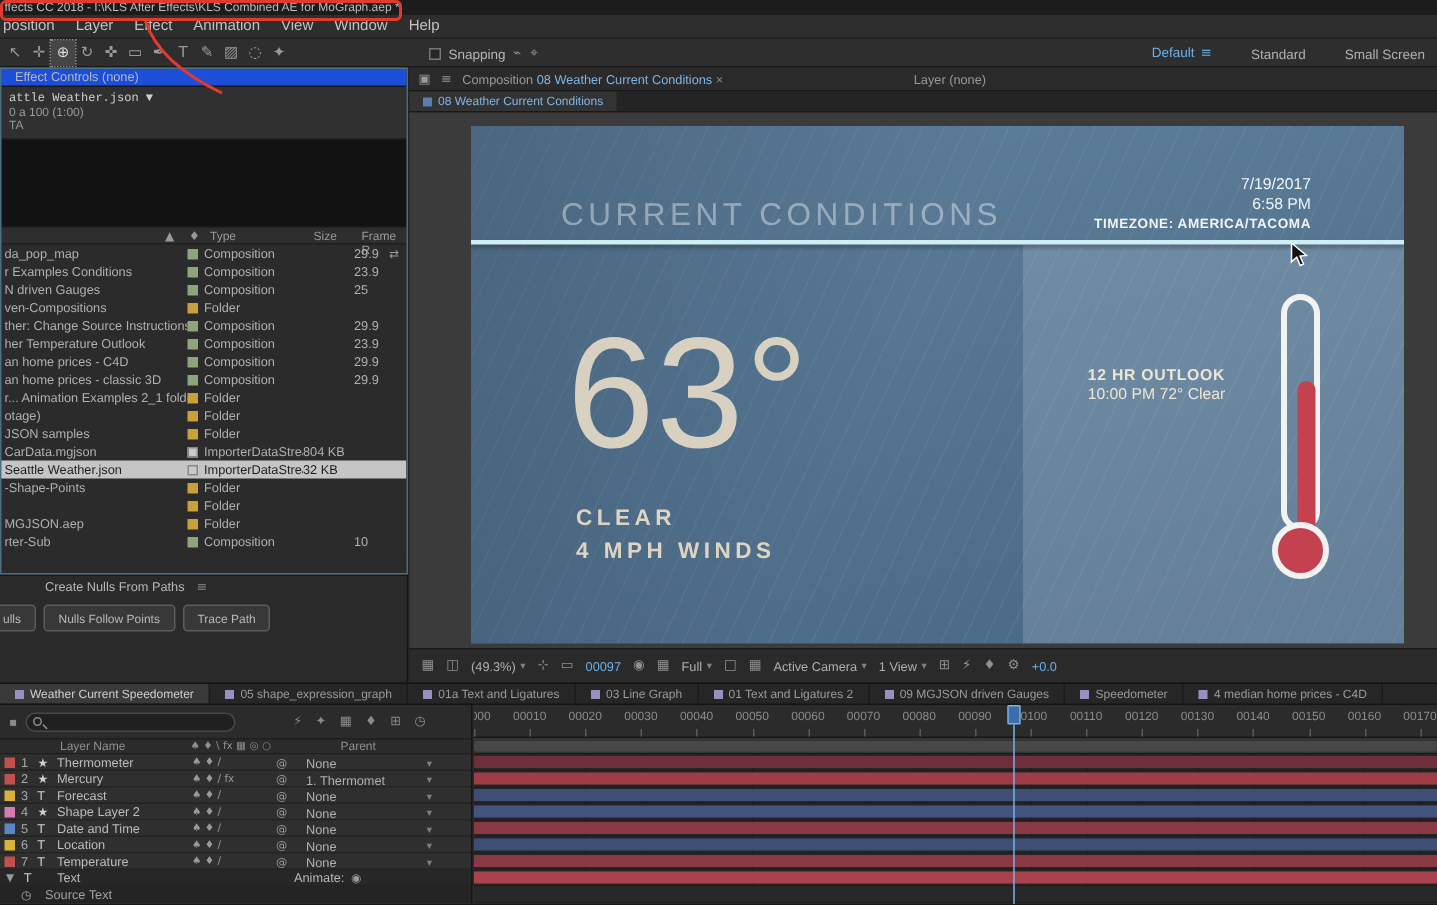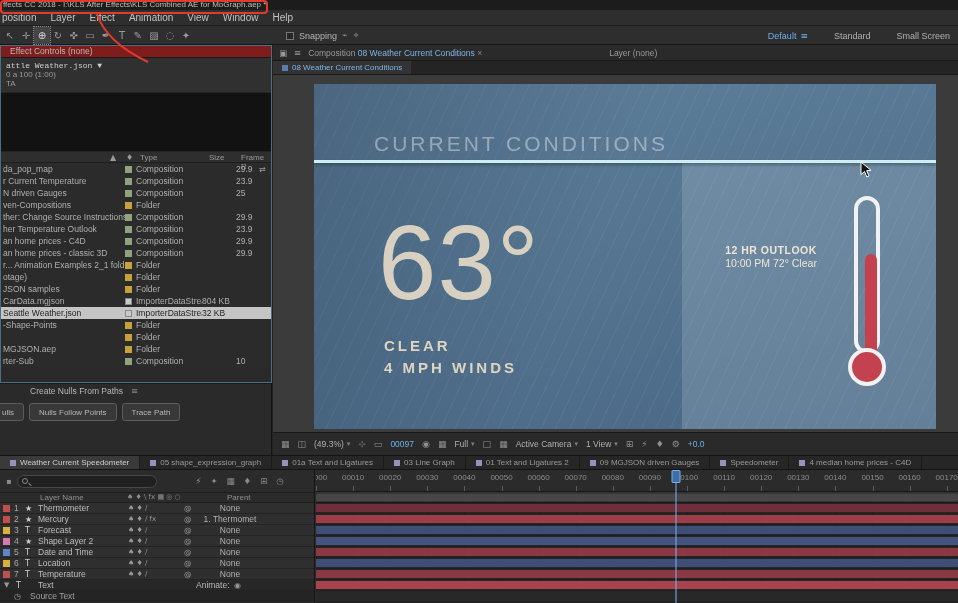--- a/index.html
+++ b/index.html
@@ -28,21 +28,21 @@
   .workspaces{position:absolute;right:8px;top:0;height:19px;display:flex;align-items:center;gap:26px;}
   .ws-item{font-size:9px;color:#b0b0b0;}
   .ws-item.active{color:#6ab0e8;}
   .ws-item.active .ws-menu{color:#6ab0e8;margin-left:4px;}
 
   
   .left-panel{position:absolute;left:0;top:45px;width:272px;height:410px;background:#2a2a2a;
               border-right:1px solid #141414;}
   .proj-outline{position:absolute;left:0;top:0;width:272px;height:338px;border:1px solid #4a6f80;
                 pointer-events:none;z-index:5;}
-  .ec-tab{height:13px;background:#7f1d1d;border-bottom:1px solid #191919;color:#b8b8b8;
+  .ec-tab{height:13px;background:#1d4ed8;border-bottom:1px solid #191919;color:#b8b8b8;
           font-size:8.5px;line-height:13px;padding-left:10px;}
   .proj-info{height:35px;background:#303030;padding:3px 0 0 6px;font-size:8px;color:#9a9a9a;
              line-height:9px;border-bottom:1px solid #222;}
   .info-line.first{color:#cfcfcf;font-family:Liberation Mono, monospace;}
   .proj-thumb{height:59px;background:#121212;border-bottom:1px solid #222;}
   .proj-head{height:11px;background:#2e2e2e;border-bottom:1px solid #1e1e1e;position:relative;
              font-size:8px;color:#9a9a9a;}
   .ph-sort{position:absolute;left:110px;top:1px;}
   .ph-tag{position:absolute;left:126px;top:1px;}
   .ph-type{position:absolute;left:140px;top:1px;}
@@ -144,22 +144,22 @@
   .th-sw{position:absolute;left:127px;top:0;font-size:7px;}
   .th-parent{position:absolute;left:227px;top:0;}
   .tl-row{height:11px;position:relative;font-size:8.5px;color:#bcbcbc;background:#2f2f2f;
           border-bottom:1px solid #232323;}
   .lr-chip{position:absolute;left:3px;top:2px;width:7px;height:7px;}
   .lr-num{position:absolute;left:14px;top:0;line-height:11px;color:#a8a8a8;}
   .lr-icon{position:absolute;left:25px;top:0;line-height:11px;font-size:8px;color:#cfcfcf;}
   .lr-name{position:absolute;left:38px;top:0;line-height:11px;text-align:right;}
   .lr-sw{position:absolute;left:128px;top:0;line-height:11px;font-size:7px;color:#9a9a9a;}
   .lr-link{position:absolute;left:184px;top:0;line-height:11px;font-size:7.5px;color:#9a9a9a;}
-  .lr-parent{position:absolute;left:188px;top:0;width:86px;display:flex;justify-content:space-between;
-             align-items:center;height:11px;color:#b0b0b0;padding-right:2px;flex-direction:column;}
+  .lr-parent{position:absolute;left:204px;top:0;width:86px;display:flex;justify-content:space-between;
+             align-items:center;height:11px;color:#b0b0b0;padding-right:2px;}
   .prop-row{background:#272727;}
   .prop-row2{background:#242424;color:#a0a0a0;}
   .lr-arrow{position:absolute;left:4px;top:0;line-height:11px;font-size:7px;color:#9a9a9a;}
   .lr-icon2{position:absolute;left:16px;}
   .lr-animate{position:absolute;left:196px;top:0;line-height:11px;color:#b8b8b8;}
   .lr-animate-btn{position:absolute;left:234px;top:0;line-height:11px;font-size:8px;color:#9a9a9a;}
   .lr-sub-icon{position:absolute;left:14px;top:0;line-height:11px;font-size:8px;}
   .lr-sub-name{position:absolute;left:30px;top:0;line-height:11px;}
 
   .tl-right{position:absolute;left:316px;top:0;width:642px;height:133px;background:#262626;overflow:hidden;}
@@ -244,21 +244,21 @@
     <div class="proj-items">
         <div class="proj-row">
           <span class="pr-name">da_pop_map</span>
           <span class="pr-icon comp"></span>
           <span class="pr-type">Composition</span>
           <span class="pr-size"></span>
           <span class="pr-frame">29.9</span>
           <span class="pr-badge icon">⇄</span>
         </div>
         <div class="proj-row">
-          <span class="pr-name">r Current Temperature</span>
+          <span class="pr-name">r Examples Conditions</span>
           <span class="pr-icon comp"></span>
           <span class="pr-type">Composition</span>
           <span class="pr-size"></span>
           <span class="pr-frame">23.9</span>
         </div>
         <div class="proj-row">
           <span class="pr-name">N driven Gauges</span>
           <span class="pr-icon comp"></span>
           <span class="pr-type">Composition</span>
           <span class="pr-size"></span>
@@ -392,20 +392,25 @@
       <div class="bc-tab">
         <span class="bc-sq"></span>
         <span>08 Weather Current Conditions</span>
       </div>
     </div>
 
     <div class="canvas">
       <div class="weather">
         <div class="w-right"></div>
         <div class="w-title">CURRENT CONDITIONS</div>
+        <div class="w-date">
+          <div>7/19/2017</div>
+          <div>6:58 PM</div>
+          <div class="w-tz">TIMEZONE: AMERICA/TACOMA</div>
+        </div>
         <div class="w-line"></div>
         <div class="w-temp">63°</div>
         <div class="w-cond">CLEAR</div>
         <div class="w-wind">4 MPH WINDS</div>
         <div class="w-outlook">
           <div class="w-outlook-title">12 HR OUTLOOK</div>
           <div class="w-outlook-detail">10:00 PM 72° Clear</div>
         </div>
         <div class="therm">
           <div class="t-stem"></div>

